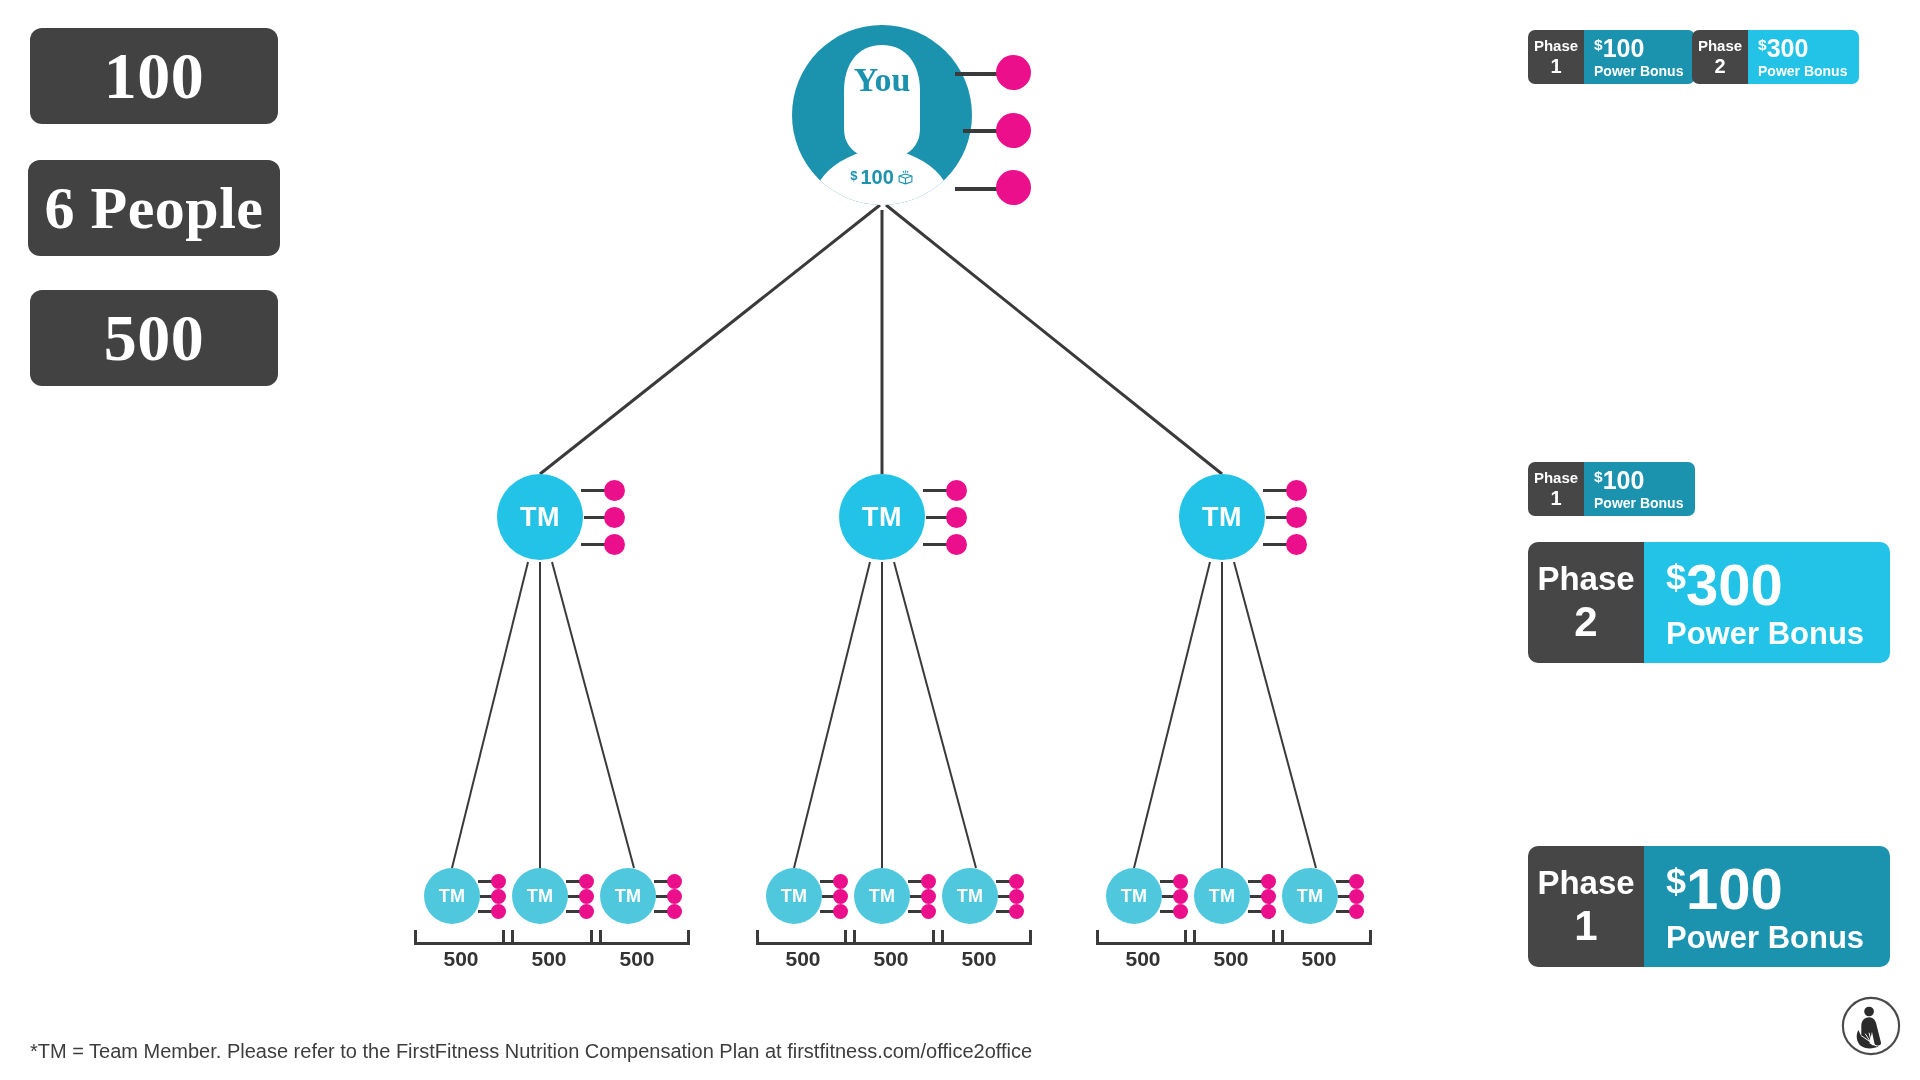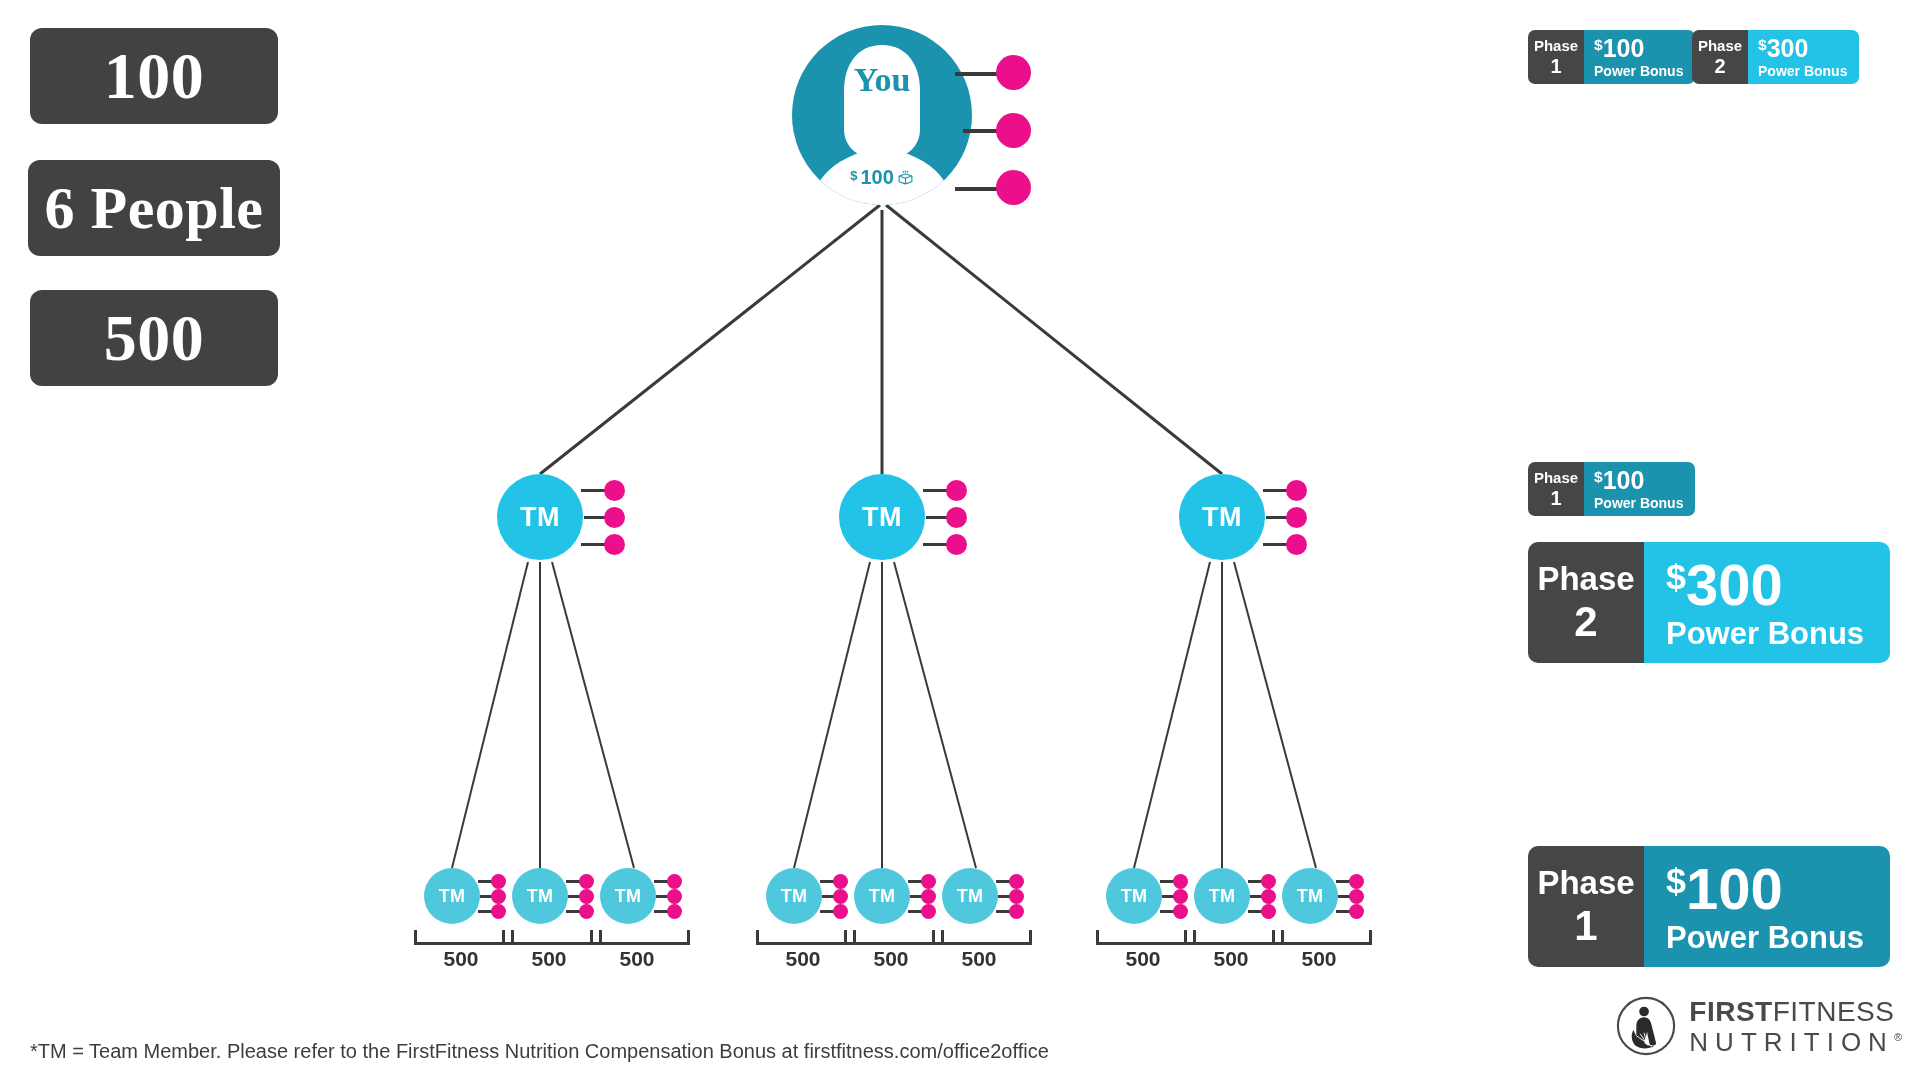--- a/index.html
+++ b/index.html
@@ -476,27 +476,23 @@
   </div>
   <div class="right" style="background:#1b92ae;">
     <span class="amount">
         <span class="cur">$</span>
         <span>100</span>
       </span>
     <span class="pb">Power Bonus</span>
   </div>
 </div>
 
-<div id="footnote">*TM = Team Member. Please refer to the FirstFitness Nutrition Compensation Bonus at firstfitness.com/office2office</div>
+<div id="footnote">*TM = Team Member. Please refer to the FirstFitness Nutrition Compensation Plan at firstfitness.com/office2office</div>
 
 <div id="logo">
   <svg class="mark" viewBox="0 0 64 64">
     <circle cx="32" cy="32" r="29" fill="none" stroke="#4a4a4a" stroke-width="2.2"></circle>
     <circle cx="30" cy="17" r="5" fill="#2b2b2b"></circle>
     <path d="M30 23 C25 23 22 27 22 32 L22 48 C22 51 24 52 26 52 L30 52 L33 38 L36 52 L40 52 C42 52 43 50 42 48 L38 32 C37 27 35 23 30 23 Z" fill="#2b2b2b"></path>
     <path d="M19 36 C16 41 17 48 21 52 C26 56 34 56 40 53 C34 52 27 49 23 44 C21 41 20 38 19 36 Z" fill="#2b2b2b"></path>
     <path d="M22 42 L38 53 M26 40 L34 52 M30 39 L33 51" stroke="#ffffff" stroke-width="1" fill="none"></path>
   </svg>
-  <div class="wordmark">
-    <div class="l1"><b>FIRST</b><span class="light">FITNESS</span></div>
-    <div class="l2"><span>NUTRITION</span><sup>®</sup></div>
-  </div>
 </div>
 
 </body></html>

